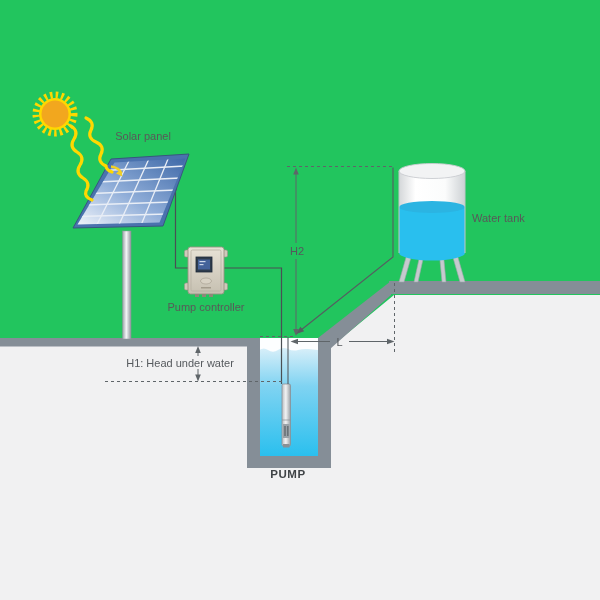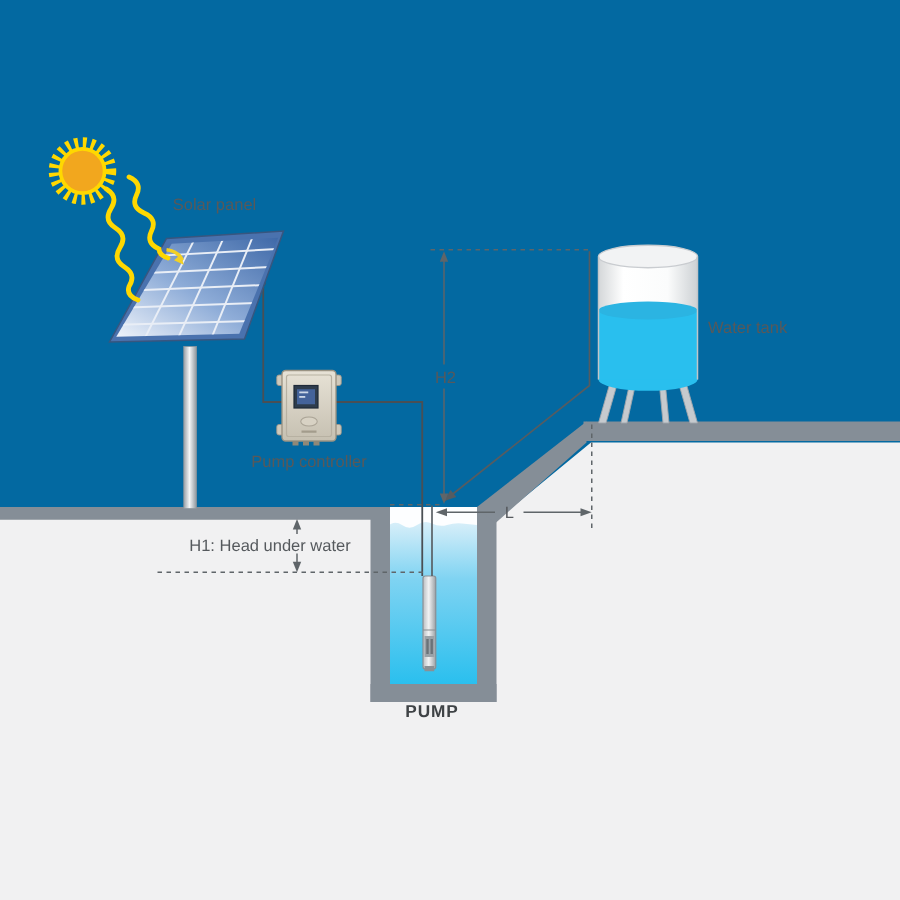--- a/index.html
+++ b/index.html
@@ -1,16 +1,16 @@
 <!DOCTYPE html>
 <html><head>
 <meta charset="utf-8">
 <style>
   html,body{margin:0;padding:0;background:#fff;}
-  .stage{position:relative;width:600px;height:600px;background:#0369a1;overflow:hidden;
+  .stage{position:relative;width:600px;height:600px;background:#22c55e;overflow:hidden;
          font-family:"Liberation Sans",sans-serif;}
   svg{position:absolute;left:0;top:0;}
   text{font-family:"Liberation Sans",sans-serif;font-size:11px;fill:#595959;}
   .dim-text{font-size:11px;fill:#55595d;}
   .pump-text{font-size:11.5px;font-weight:bold;fill:#3f4346;letter-spacing:.6px;}
 </style>
 </head>
 <body>
 
 <div class="stage">

